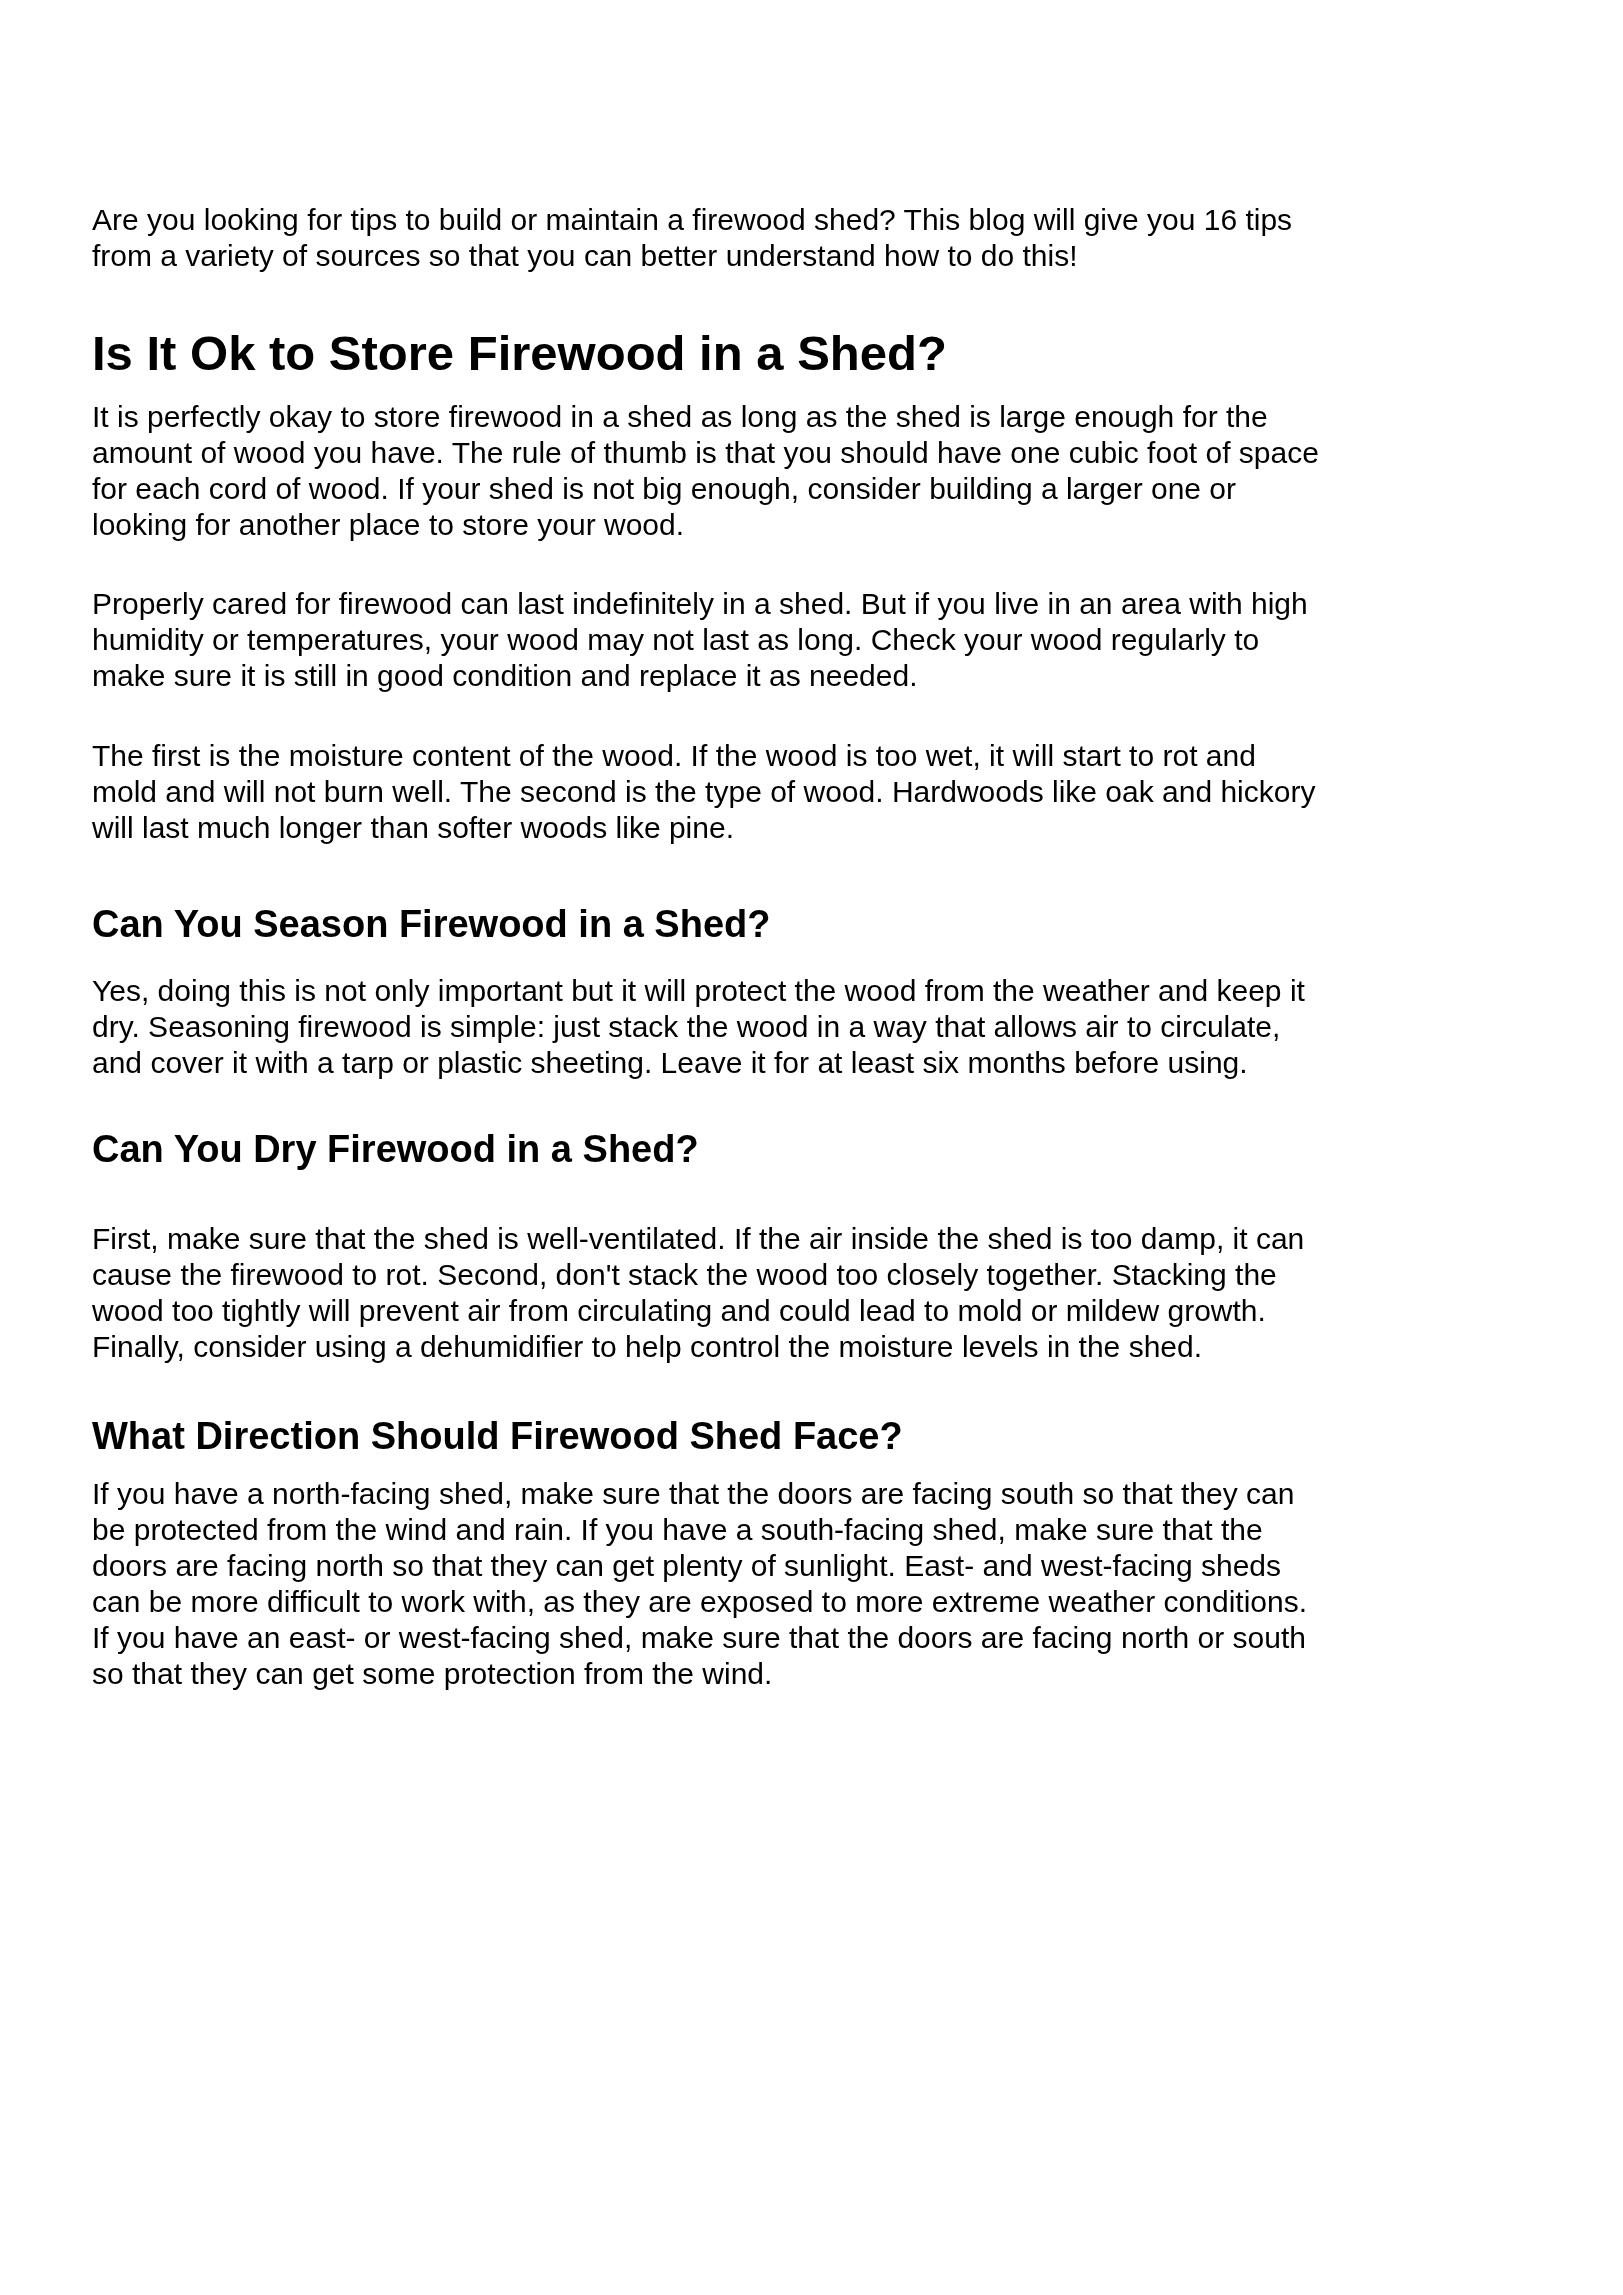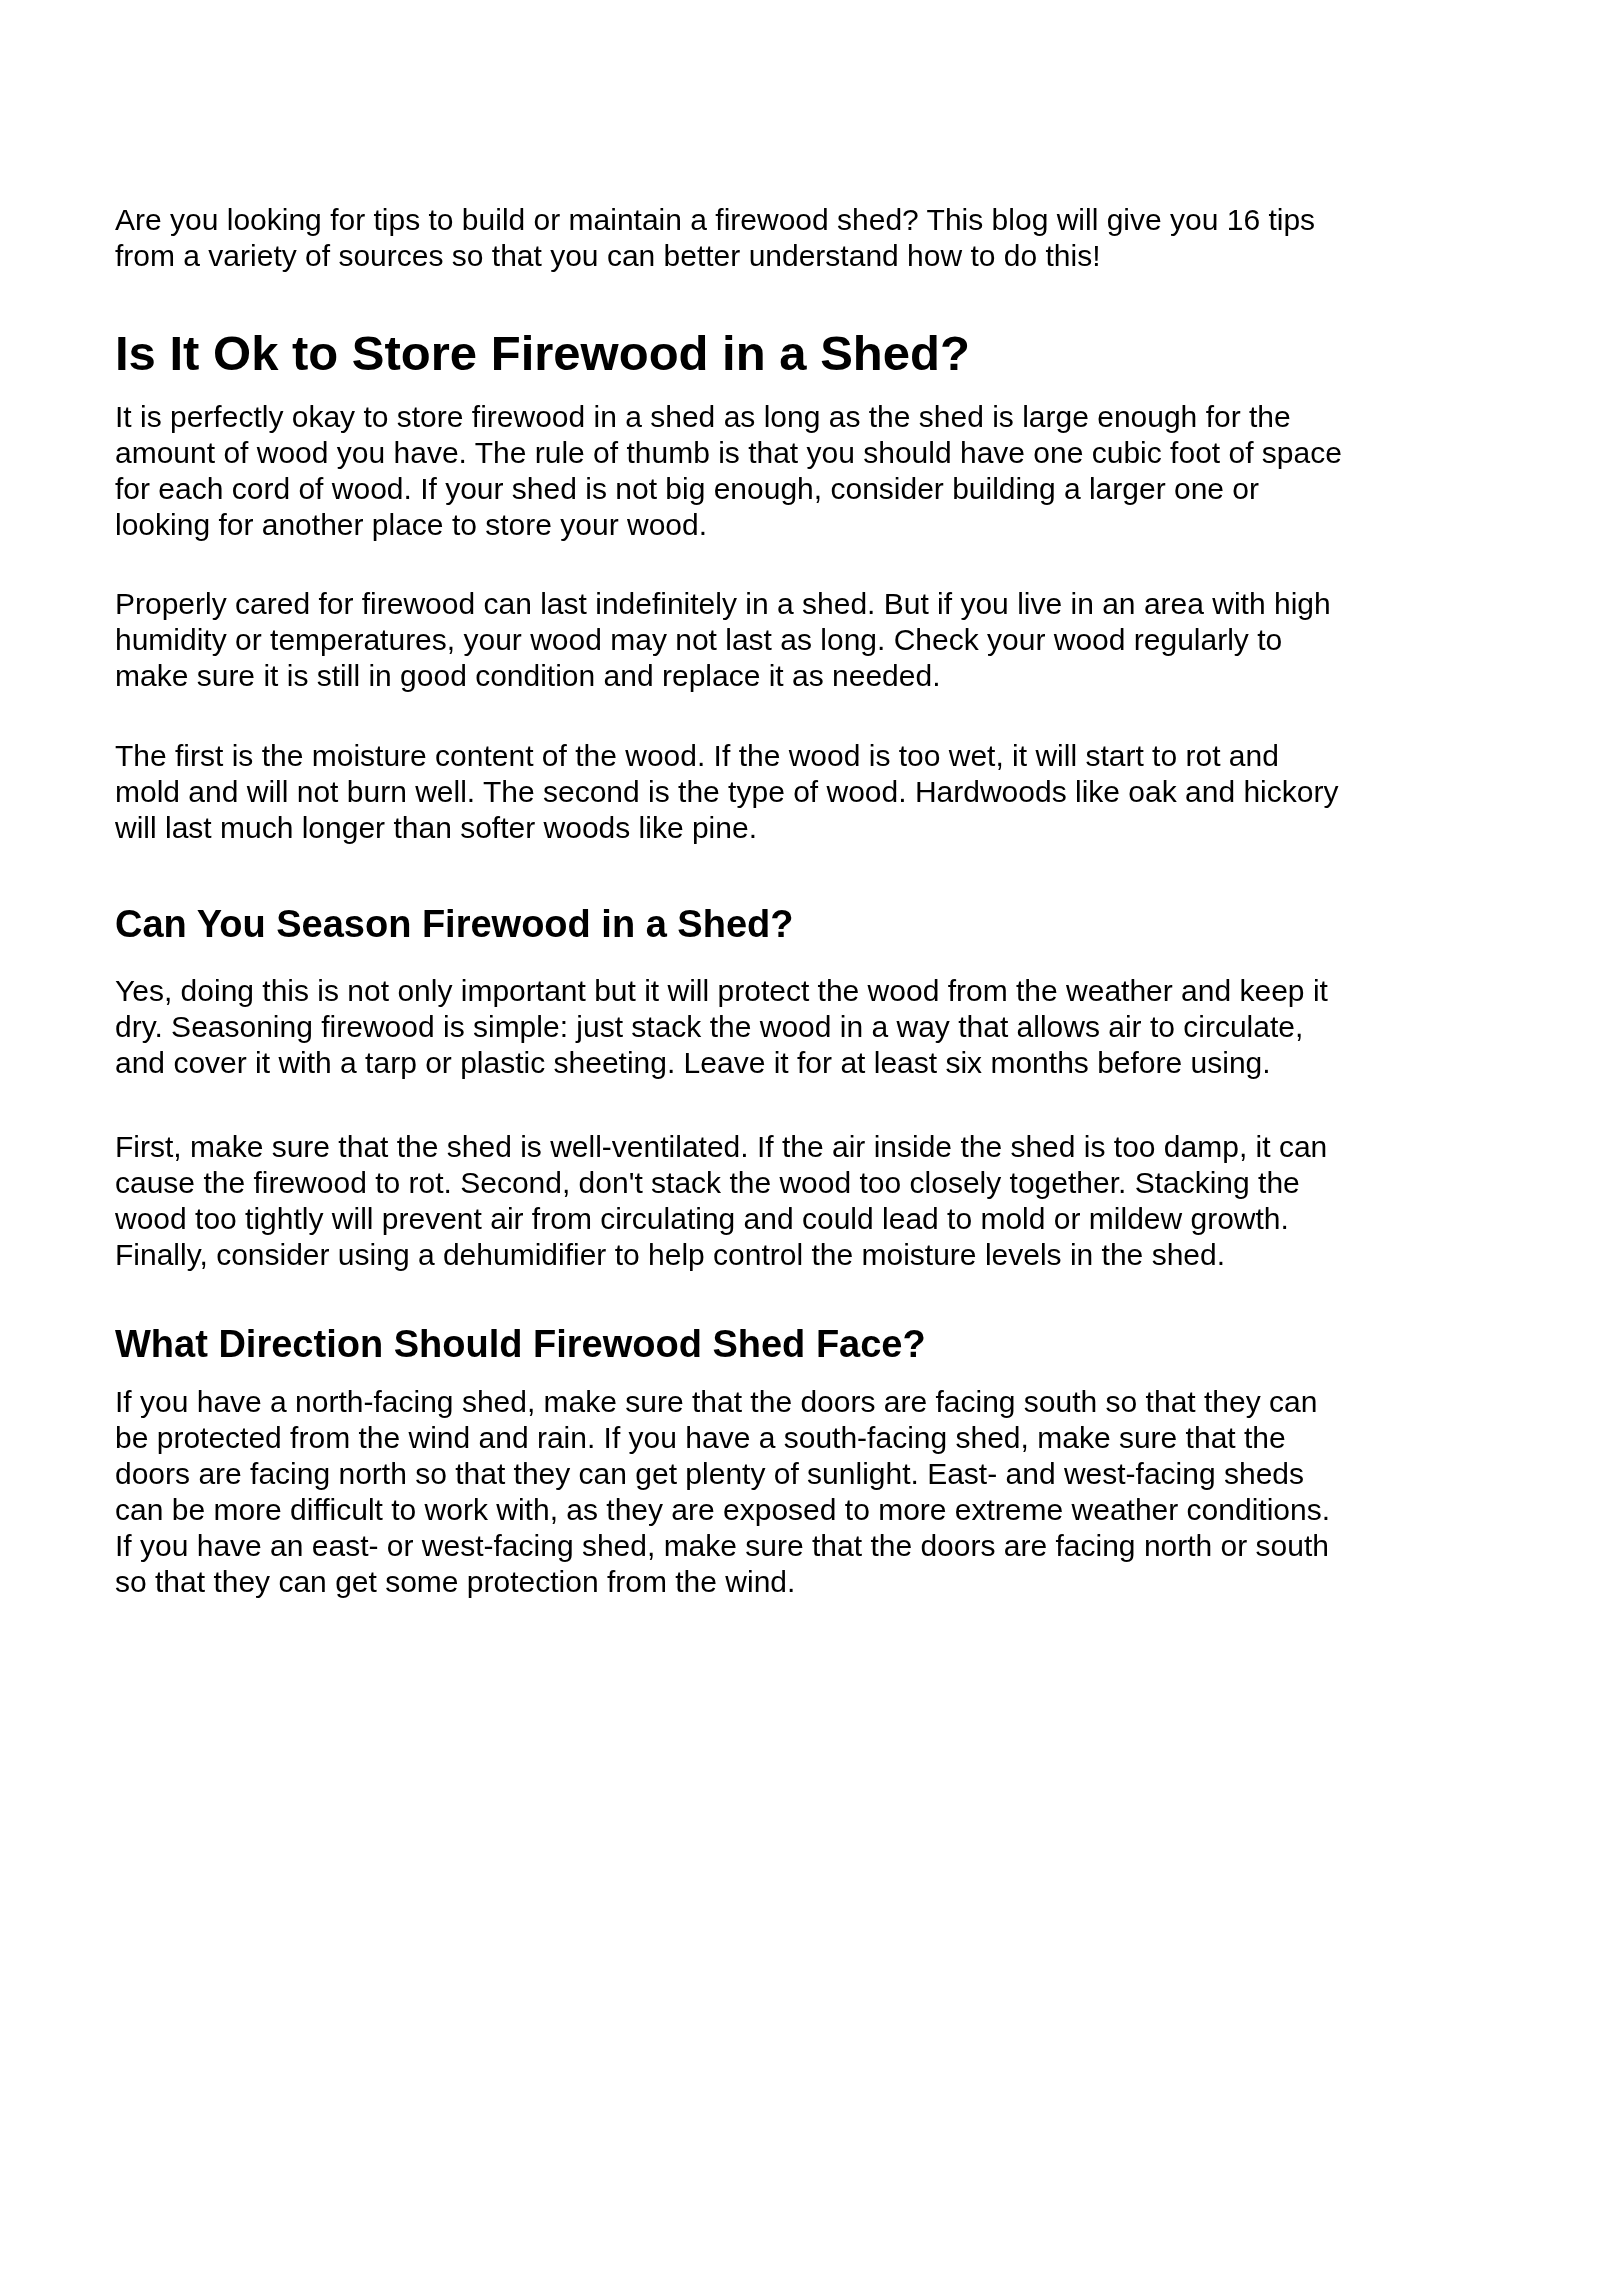--- a/index.html
+++ b/index.html
@@ -13,21 +13,21 @@
     height: 2295px;
     background: #ffffff;
     overflow: hidden;
     font-family: "Liberation Sans", sans-serif;
     color: #000000;
   }
   .content {
     display: flex;
     flex-direction: column;
     align-items: flex-start;
-    padding-left: 115px;
+    padding-left: 92px;
     width: 1414px;
   }
   .body-text {
     margin: 0;
     font-size: 30px;
     line-height: 36px;
     white-space: pre-line;
     font-weight: 400;
   }
   .heading-1 {
@@ -68,20 +68,21 @@
     <p class="body-text" style="margin-top:44px">The first is the moisture content of the wood. If the wood is too wet, it will start to rot and
 mold and will not burn well. The second is the type of wood. Hardwoods like oak and hickory
 will last much longer than softer woods like pine.</p>
 
     <h2 class="heading-2" style="margin-top:55px">Can You Season Firewood in a Shed?</h2>
 
     <p class="body-text" style="margin-top:25px">Yes, doing this is not only important but it will protect the wood from the weather and keep it
 dry. Seasoning firewood is simple: just stack the wood in a way that allows air to circulate,
 and cover it with a tarp or plastic sheeting. Leave it for at least six months before using.</p>
 
+    <h2 class="heading-2" style="margin-top:45px">Can You Dry Firewood in a Shed?</h2>
 
 
     <p class="body-text" style="margin-top:48px">First, make sure that the shed is well-ventilated. If the air inside the shed is too damp, it can
 cause the firewood to rot. Second, don't stack the wood too closely together. Stacking the
 wood too tightly will prevent air from circulating and could lead to mold or mildew growth.
 Finally, consider using a dehumidifier to help control the moisture levels in the shed.</p>
 
     <h2 class="heading-2" style="margin-top:48px">What Direction Should Firewood Shed Face?</h2>
 
     <p class="body-text" style="margin-top:15.7px">If you have a north-facing shed, make sure that the doors are facing south so that they can

